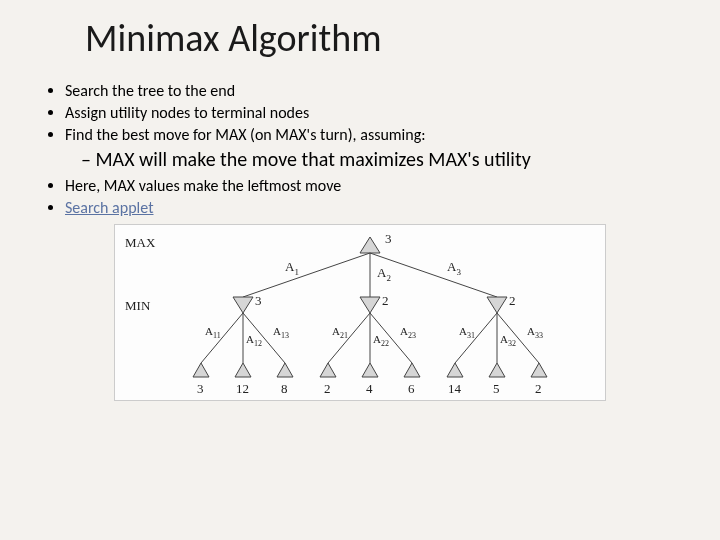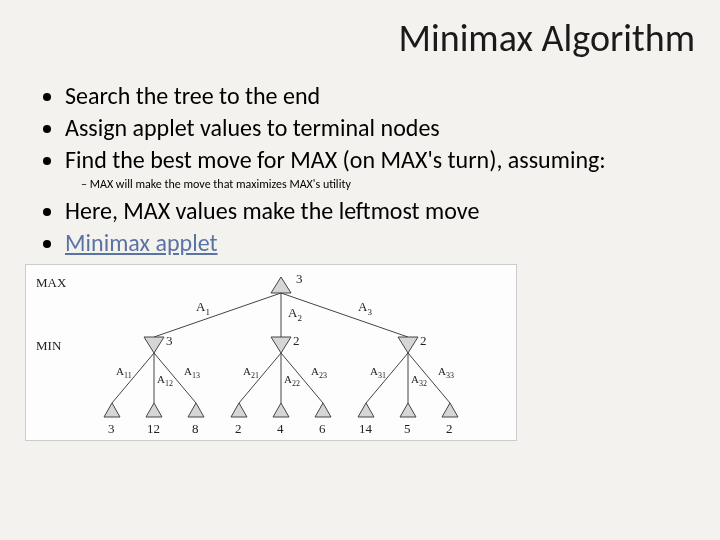--- a/index.html
+++ b/index.html
@@ -13,56 +13,57 @@
     overflow: hidden;
   }
   .slide {
     width: 720px;
     height: 540px;
     padding: 15px 25px 0 25px;
     box-sizing: border-box;
     position: relative;
   }
   .title {
-    text-align: right;
+    text-align: left;
     font-size: 38px;
     font-weight: 400;
     color: #1a1a1a;
     margin: 0 0 20px 0;
     padding-left: 60px;
   }
   ul.main {
     list-style: disc;
     margin: 0 0 0 20px;
     padding: 0 0 0 20px;
   }
   ul.main > li {
-    font-size: 24px;
+    font-size: 16px;
     line-height: 1.25;
     margin-bottom: 2px;
   }
   ul.sub {
     list-style: none;
     margin: 2px 0 4px 16px;
     padding: 0;
   }
   ul.sub > li {
-    font-size: 12px;
+    font-size: 20px;
     line-height: 1.25;
     margin-bottom: 1px;
   }
   ul.sub > li::before {
     content: "– ";
   }
   .link {
     color: #5b73a3;
     text-decoration: underline;
   }
   .diagram-wrap {
     width: 100%;
+    text-align: center;
     margin-top: 6px;
   }
   svg.tree {
     background: #fdfdfd;
     border: 1px solid #ccc;
   }
   .lbl {
     font-family: "Times New Roman", serif;
     font-size: 13px;
     fill: #222;
@@ -89,27 +90,27 @@
   }
 </style>
 </head>
 <body>
 
 <div class="slide">
   <h1 class="title">Minimax Algorithm</h1>
 
   <ul class="main">
     <li>Search the tree to the end</li>
-    <li>Assign applet values to terminal nodes</li>
+    <li>Assign utility nodes to terminal nodes</li>
     <li>Find the best move for MAX (on MAX's turn), assuming:</li>
     <ul class="sub">
       <li>MAX will make the move that maximizes MAX's utility</li>
     </ul>
     <li>Here, MAX values make the leftmost move</li>
-    <li><span class="link">Minimax applet</span></li>
+    <li><span class="link">Search applet</span></li>
   </ul>
 
   <div class="diagram-wrap">
     <svg class="tree" width="490" height="175" viewBox="0 0 490 175">
 
       <text class="lbl" x="10" y="22">MAX</text>
       <text class="lbl" x="10" y="85">MIN</text>
 
       <g>
         <polygon class="tri-up" points="255,12 245,28 265,28"></polygon>

